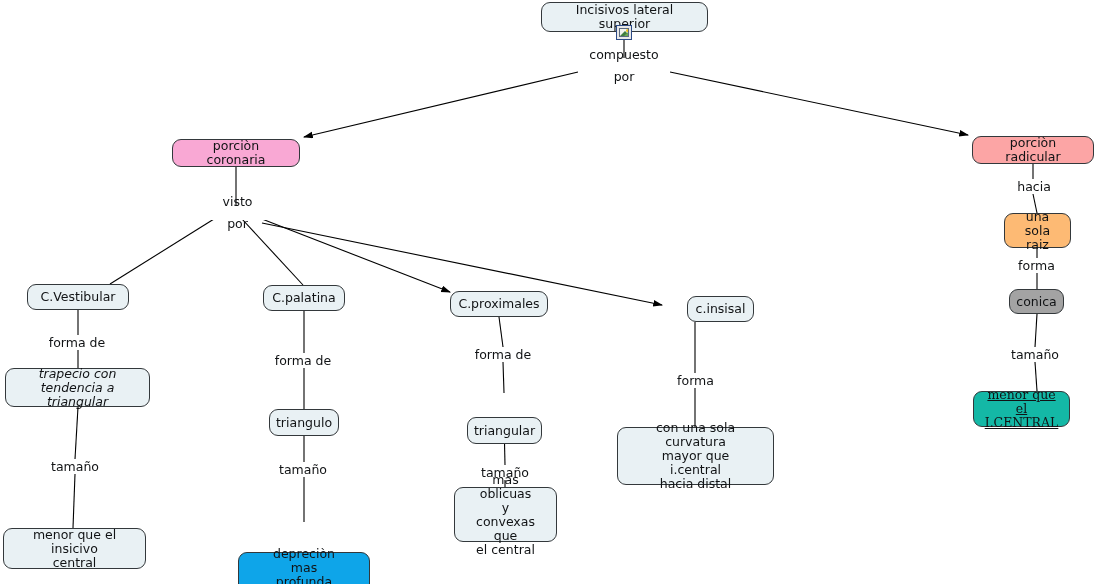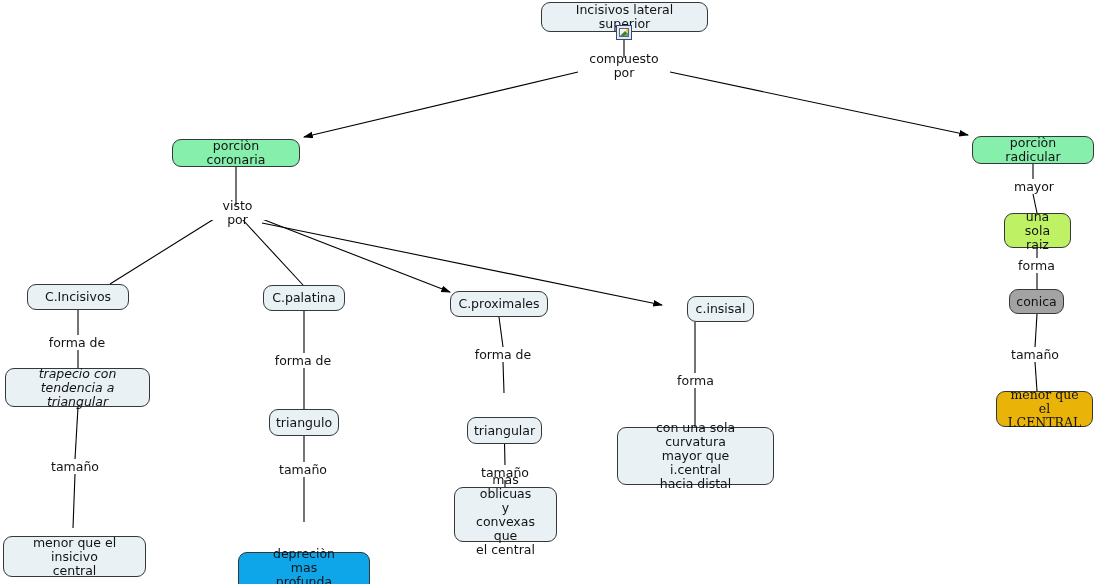--- a/index.html
+++ b/index.html
@@ -43,21 +43,21 @@
   }
   .node.serifnode {
     font-family: "DejaVu Serif", "Liberation Serif", serif;
     font-size: 12.5px;
   }
   .link-label {
     position: absolute;
     box-sizing: border-box;
     color: #111315;
     font-size: 12.5px;
-    line-height: 14px;
+    line-height: 22px;
     text-align: center;
     white-space: pre-line;
     background: #ffffff;
     padding: 0 2px;
     z-index: 2;
     display: flex;
     align-items: center;
     justify-content: center;
   }
   .resource-icon {
@@ -149,51 +149,51 @@
         <line x1="503" y1="362" x2="504" y2="393" stroke="#000000" stroke-width="1.1"></line>
         <line x1="504" y1="420" x2="505" y2="465" stroke="#000000" stroke-width="1.1"></line>
         <line x1="505" y1="480" x2="505" y2="497" stroke="#000000" stroke-width="1.1"></line>
         <line x1="695" y1="322" x2="695" y2="373" stroke="#000000" stroke-width="1.1"></line>
         <line x1="695" y1="388" x2="695" y2="427" stroke="#000000" stroke-width="1.1"></line>
       </g>
   </svg>
 
   <div id="node-layer">
       <div class="node" style="left: 541px; top: 2px; width: 167px; height: 30px; background: rgb(233, 241, 244); border-color: rgb(51, 56, 59); color: rgb(17, 19, 21);">Incisivos lateral superior</div>
-      <div class="node" style="left: 172px; top: 139px; width: 128px; height: 28px; background: #86efac; border-color: rgb(51, 56, 59); color: rgb(17, 19, 21);">porciòn coronaria</div>
-      <div class="node" style="left: 972px; top: 136px; width: 122px; height: 28px; background: #86efac; border-color: rgb(51, 56, 59); color: rgb(17, 19, 21);">porciòn radicular</div>
-      <div class="node" style="left: 27px; top: 284px; width: 102px; height: 26px; background: rgb(233, 241, 244); border-color: rgb(51, 56, 59); color: rgb(17, 19, 21);">C.Incisivos</div>
+      <div class="node" style="left: 172px; top: 139px; width: 128px; height: 28px; background: #f9a8d4; border-color: rgb(51, 56, 59); color: rgb(17, 19, 21);">porciòn coronaria</div>
+      <div class="node" style="left: 972px; top: 136px; width: 122px; height: 28px; background: #fca5a5; border-color: rgb(51, 56, 59); color: rgb(17, 19, 21);">porciòn radicular</div>
+      <div class="node" style="left: 27px; top: 284px; width: 102px; height: 26px; background: rgb(233, 241, 244); border-color: rgb(51, 56, 59); color: rgb(17, 19, 21);">C.Vestibular</div>
       <div class="node" style="left: 263px; top: 285px; width: 82px; height: 26px; background: rgb(233, 241, 244); border-color: rgb(51, 56, 59); color: rgb(17, 19, 21); text-align: center;">C.palatina</div>
       <div class="node" style="left: 450px; top: 291px; width: 98px; height: 26px; background: rgb(233, 241, 244); border-color: rgb(51, 56, 59); color: rgb(17, 19, 21);">C.proximales</div>
       <div class="node" style="left: 662px; top: 296px; width: 67px; height: 26px; background: rgb(233, 241, 244); border-color: rgb(51, 56, 59); color: rgb(17, 19, 21); margin-left: 25px;">c.insisal</div>
-      <div class="node" style="left: 1004px; top: 213px; width: 67px; height: 35px; background: #bef264; border-color: rgb(51, 56, 59); color: rgb(17, 19, 21);">una
+      <div class="node" style="left: 1004px; top: 213px; width: 67px; height: 35px; background: #fdba74; border-color: rgb(51, 56, 59); color: rgb(17, 19, 21);">una
 sola raiz</div>
       <div class="node" style="left: 1009px; top: 289px; width: 55px; height: 25px; background: #a3a3a3; border-color: rgb(51, 56, 59); color: rgb(17, 19, 21);">conica</div>
-      <div class="node serifnode" style="left: 996px; top: 391px; width: 97px; height: 36px; background: #eab308; border-color: rgb(51, 56, 59); color: rgb(17, 19, 21);">menor que
+      <div class="node serifnode" style="left: 973px; top: 391px; width: 97px; height: 36px; background: #14b8a6; border-color: rgb(51, 56, 59); color: rgb(17, 19, 21); text-decoration: underline;">menor que
 el I.CENTRAL</div>
       <div class="node" style="left: 5px; top: 368px; width: 145px; height: 39px; background: rgb(233, 241, 244); border-color: rgb(51, 56, 59); color: rgb(17, 19, 21); font-style: italic;">trapecio con
 tendencia a triangular</div>
-      <div class="node" style="left: 3px; top: 528px; width: 143px; height: 41px; background: rgb(233, 241, 244); border-color: rgb(51, 56, 59); color: rgb(17, 19, 21); margin-top: 8px;">menor que el insicivo
+      <div class="node" style="left: 3px; top: 528px; width: 143px; height: 41px; background: rgb(233, 241, 244); border-color: rgb(51, 56, 59); color: rgb(17, 19, 21);">menor que el insicivo
 central</div>
       <div class="node" style="left: 269px; top: 409px; width: 70px; height: 27px; background: rgb(233, 241, 244); border-color: rgb(51, 56, 59); color: rgb(17, 19, 21);">triangulo</div>
       <div class="node" style="left: 238px; top: 552px; width: 132px; height: 60px; background: #0ea5e9; border-color: rgb(51, 56, 59); color: rgb(17, 19, 21);">depreciòn
 mas profunda
 que insicivo central</div>
       <div class="node" style="left: 467px; top: 393px; width: 75px; height: 27px; background: rgb(233, 241, 244); border-color: rgb(51, 56, 59); color: rgb(17, 19, 21); margin-top: 24px;">triangular</div>
       <div class="node" style="left: 454px; top: 487px; width: 103px; height: 55px; background: rgb(233, 241, 244); border-color: rgb(51, 56, 59); color: rgb(17, 19, 21);">mas oblicuas y
 convexas que
 el central</div>
       <div class="node" style="left: 617px; top: 427px; width: 157px; height: 58px; background: rgb(233, 241, 244); border-color: rgb(51, 56, 59); color: rgb(17, 19, 21);">con una sola curvatura
 mayor que i.central
 hacia distal</div>
     </div>
   <div id="label-layer">
       <div class="link-label" style="left: 578px; top: 58px; width: 92px; height: 15px; color: rgb(17, 19, 21);">compuesto por</div>
       <div class="link-label" style="left: 209px; top: 205px; width: 57px; height: 15px; color: rgb(17, 19, 21);">visto por</div>
-      <div class="link-label" style="left: 1013px; top: 179px; width: 42px; height: 15px; color: rgb(17, 19, 21);">mayor</div>
+      <div class="link-label" style="left: 1013px; top: 179px; width: 42px; height: 15px; color: rgb(17, 19, 21);">hacia</div>
       <div class="link-label" style="left: 1015px; top: 258px; width: 43px; height: 15px; color: rgb(17, 19, 21);">forma</div>
       <div class="link-label" style="left: 1009px; top: 347px; width: 52px; height: 15px; color: rgb(17, 19, 21);">tamaño</div>
       <div class="link-label" style="left: 46px; top: 335px; width: 62px; height: 15px; color: rgb(17, 19, 21);">forma de</div>
       <div class="link-label" style="left: 49px; top: 459px; width: 52px; height: 15px; color: rgb(17, 19, 21);">tamaño</div>
       <div class="link-label" style="left: 272px; top: 353px; width: 62px; height: 15px; color: rgb(17, 19, 21);">forma de</div>
       <div class="link-label" style="left: 277px; top: 462px; width: 52px; height: 15px; color: rgb(17, 19, 21);">tamaño</div>
       <div class="link-label" style="left: 472px; top: 347px; width: 62px; height: 15px; color: rgb(17, 19, 21);">forma de</div>
       <div class="link-label" style="left: 479px; top: 465px; width: 52px; height: 15px; color: rgb(17, 19, 21);">tamaño</div>
       <div class="link-label" style="left: 674px; top: 373px; width: 43px; height: 15px; color: rgb(17, 19, 21);">forma</div>
     </div>

